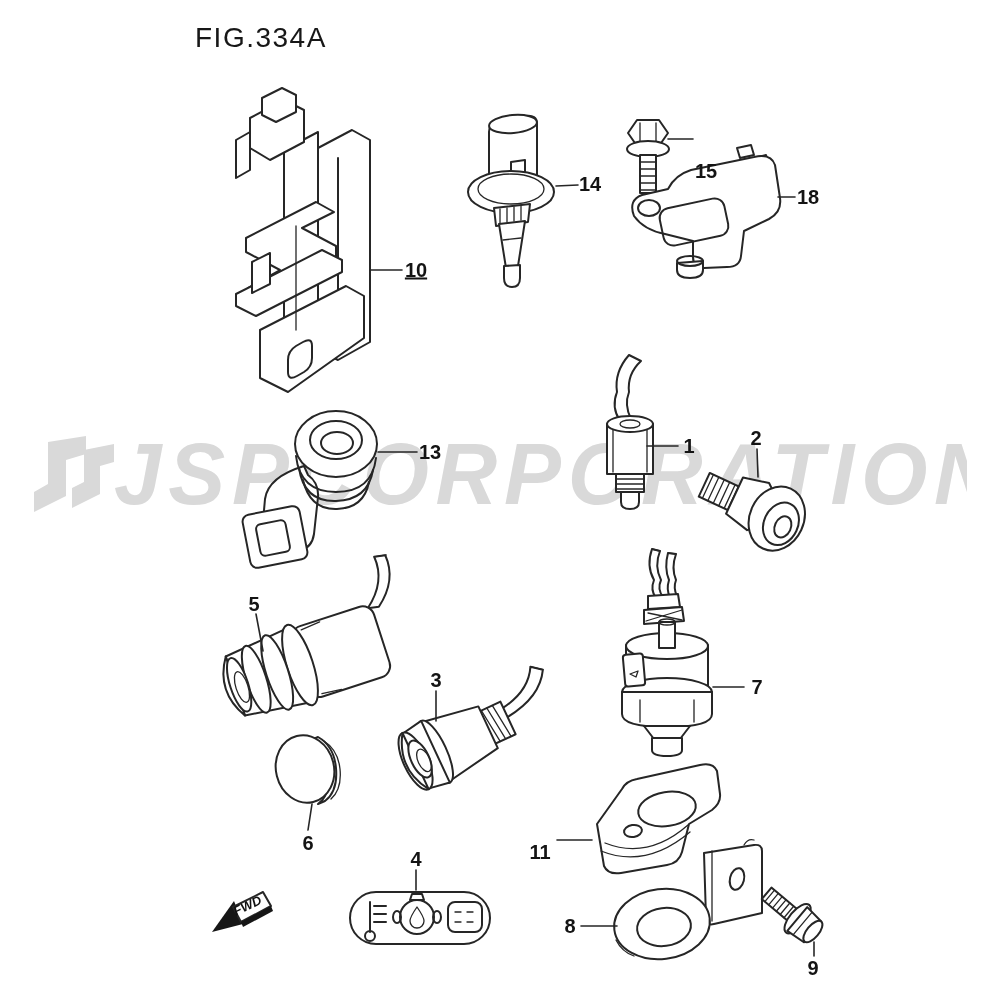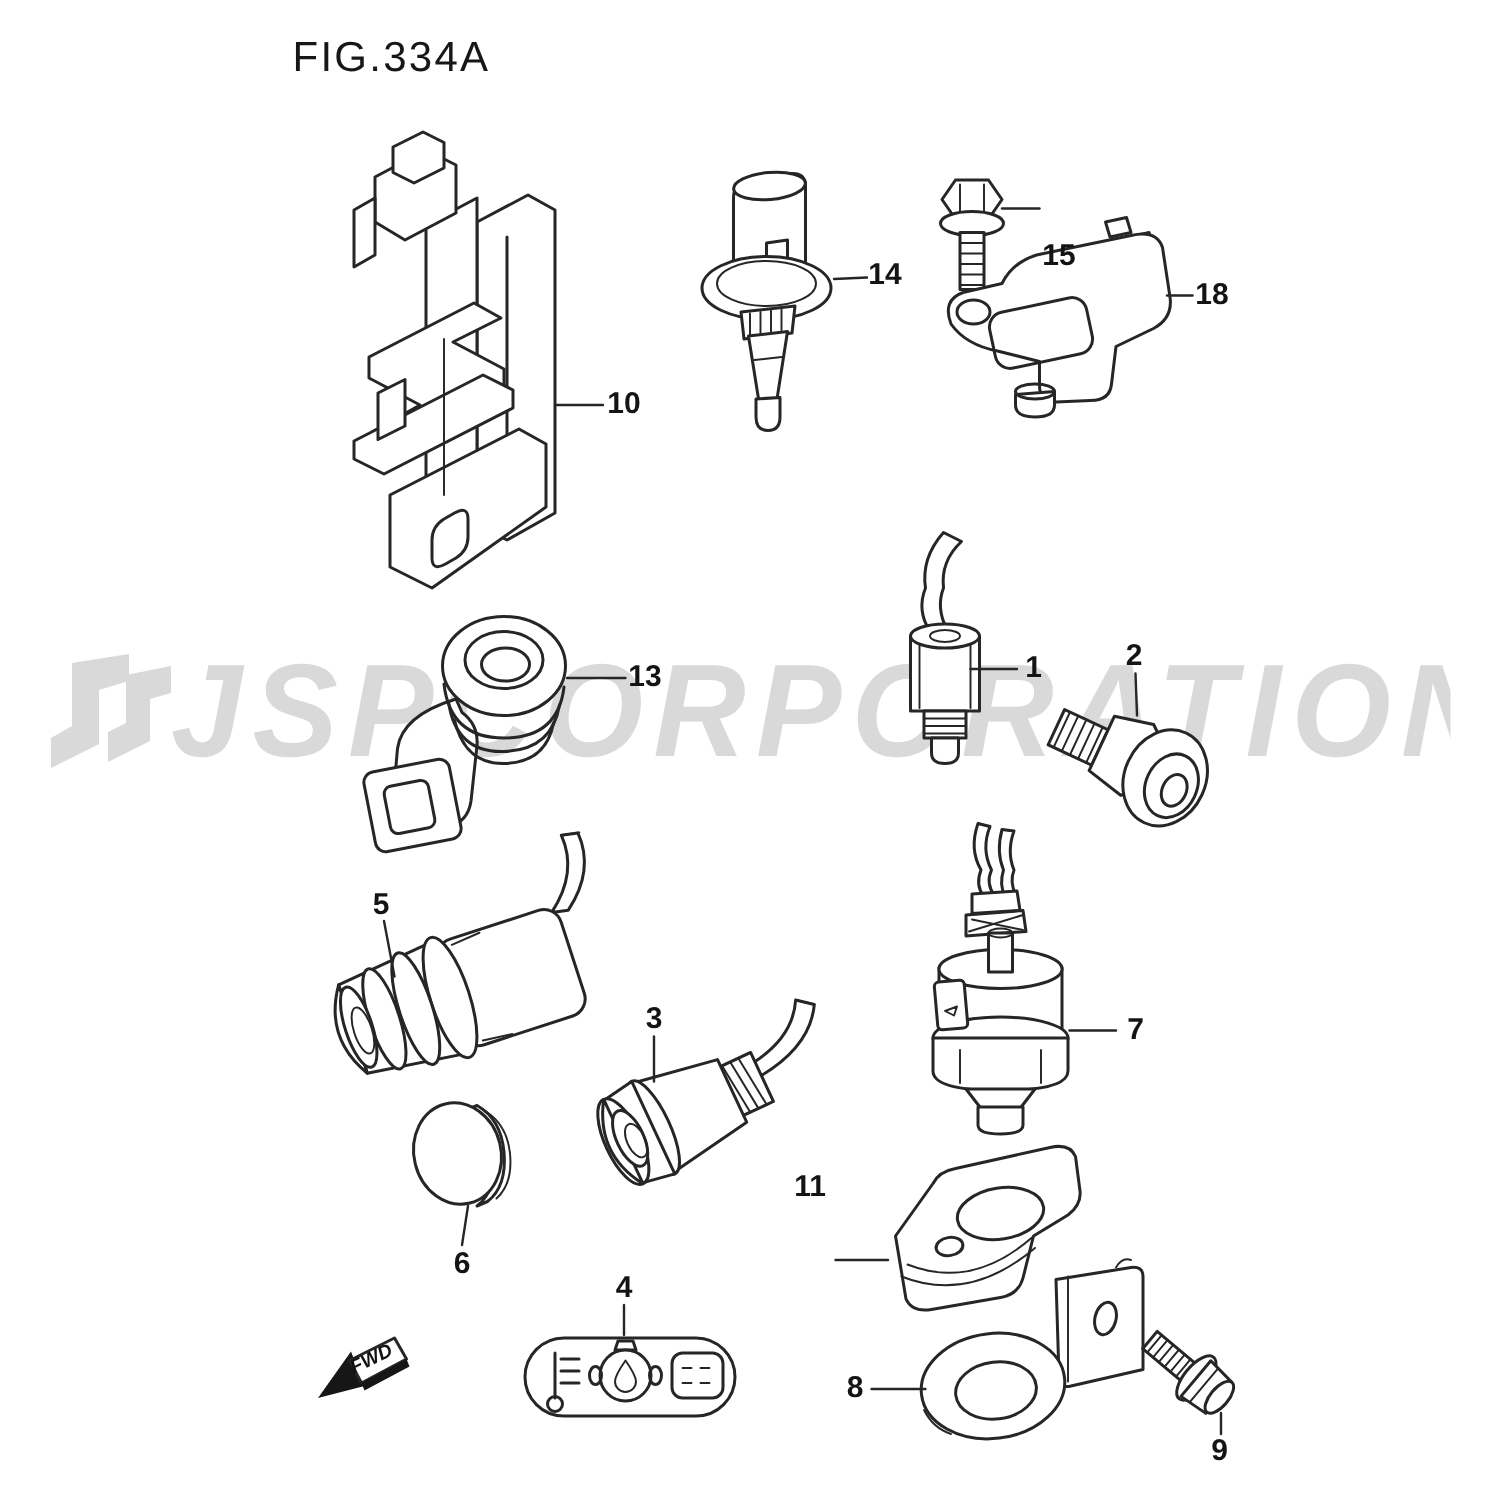--- a/index.html
+++ b/index.html
@@ -253,20 +253,20 @@
 
   <div class="plabel" style="left:689px;top:446px;">1</div>
   <div class="plabel" style="left:756px;top:438px;">2</div>
   <div class="plabel" style="left:436px;top:680px;">3</div>
   <div class="plabel" style="left:416px;top:859px;">4</div>
   <div class="plabel" style="left:254px;top:604px;">5</div>
   <div class="plabel" style="left:308px;top:843px;">6</div>
   <div class="plabel" style="left:757px;top:687px;">7</div>
   <div class="plabel" style="left:570px;top:926px;">8</div>
   <div class="plabel" style="left:813px;top:968px;">9</div>
-  <div class="plabel" style="left:416px;top:270px;">10</div>
-  <div class="plabel" style="left:540px;top:792px;">11</div>
+  <div class="plabel" style="left:416px;top:270px;text-decoration:underline;">10</div>
+  <div class="plabel" style="left:540px;top:852px;">11</div>
   <div class="plabel" style="left:590px;top:184px;">14</div>
   <div class="plabel" style="left:430px;top:452px;">13</div>
   <div class="plabel" style="left:808px;top:197px;">18</div>
   <div class="plabel" style="left:706px;top:139px;margin-top:32px;">15</div>
 
 </div>
 
 </body></html>

